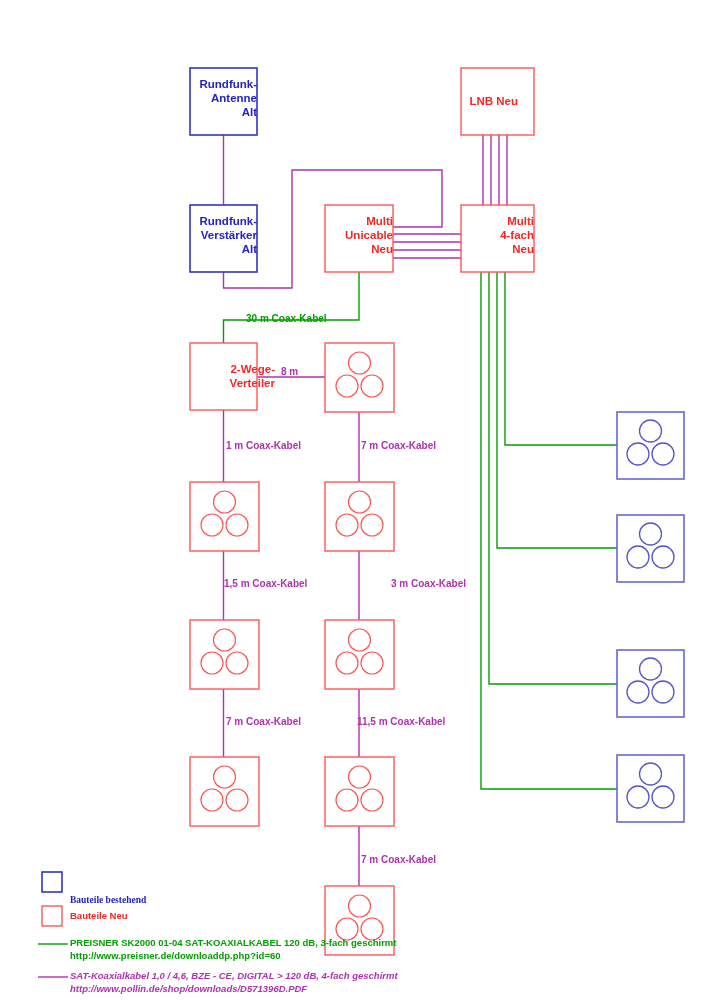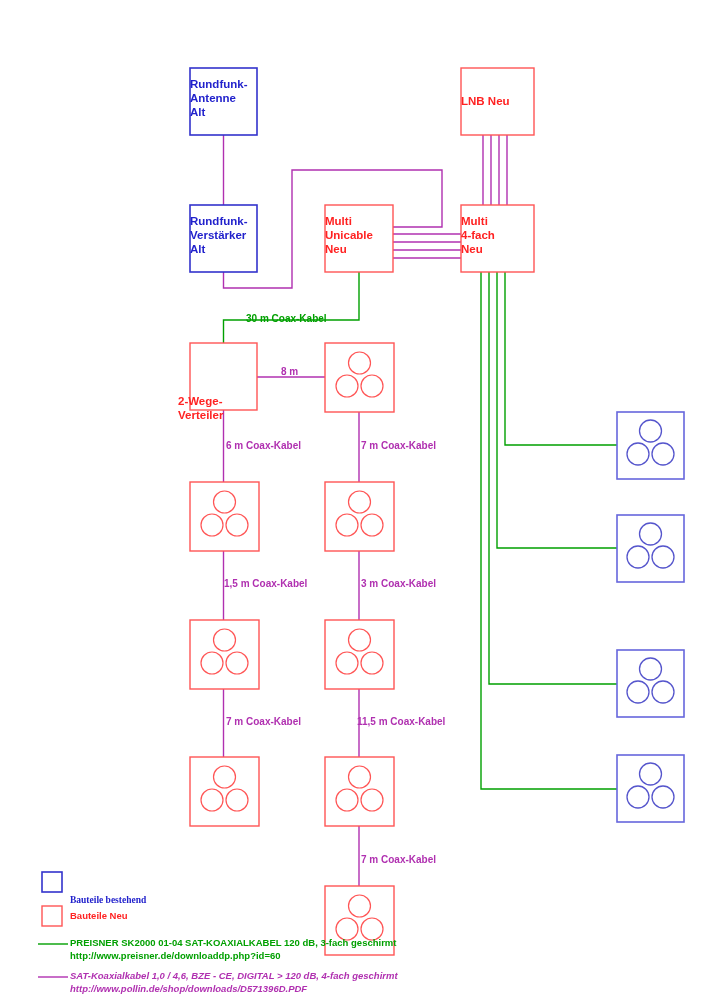--- a/index.html
+++ b/index.html
@@ -4,21 +4,21 @@
 <title>SAT Verkabelung Diagramm</title>
 <style>
   html,body{margin:0;padding:0;background:#ffffff;}
   body{
     font-family:"Liberation Sans","DejaVu Sans",sans-serif;
     width:720px;height:1000px;position:relative;overflow:hidden;
   }
   #diagram{position:absolute;left:0;top:0;width:720px;height:1000px;}
   .node-label{
     position:absolute;
-    text-align:left;
+    text-align:right;
     font-size:11.5px;
     line-height:14px;
     font-weight:bold;
     pointer-events:none;
     white-space:pre-line;
   }
   .blue-label{color:#2222cc;}
   .red-label{color:#ff2222;}
   .edge-label{
     position:absolute;
@@ -179,31 +179,31 @@
   <div class="node-label blue-label" style="left:190px;top:214px;width:67px;">Rundfunk-
 Verstärker
 Alt</div>
   <div class="node-label red-label" style="left:461px;top:94px;width:57px;">LNB Neu</div>
   <div class="node-label red-label" style="left:325px;top:214px;width:68px;">Multi
 Unicable
 Neu</div>
   <div class="node-label red-label" style="left:461px;top:214px;width:73px;">Multi
 4-fach
 Neu</div>
-  <div class="node-label red-label" style="left:178px;top:362px;width:67px;margin-top:32px;">2-Wege-
+  <div class="node-label red-label" style="left:208px;top:362px;width:67px;">2-Wege-
 Verteiler</div>
 </div>
 
 <div>
   <div class="edge-label edge-green" style="left:246px;top:313px;">30 m Coax-Kabel</div>
   <div class="edge-label edge-purple" style="left:281px;top:366px;">8 m</div>
-  <div class="edge-label edge-purple" style="left:226px;top:440px;">6 m Coax-Kabel</div>
+  <div class="edge-label edge-purple" style="left:226px;top:440px;">1 m Coax-Kabel</div>
   <div class="edge-label edge-purple" style="left:361px;top:440px;">7 m Coax-Kabel</div>
   <div class="edge-label edge-purple" style="left:224px;top:578px;">1,5 m Coax-Kabel</div>
-  <div class="edge-label edge-purple" style="left:361px;top:578px;">3 m Coax-Kabel</div>
+  <div class="edge-label edge-purple" style="left:361px;top:578px;padding-left:30px;">3 m Coax-Kabel</div>
   <div class="edge-label edge-purple" style="left:226px;top:716px;">7 m Coax-Kabel</div>
   <div class="edge-label edge-purple" style="left:357px;top:716px;">11,5 m Coax-Kabel</div>
   <div class="edge-label edge-purple" style="left:361px;top:854px;">7 m Coax-Kabel</div>
 </div>
 
 <div>
   <div class="legend-text lg-blue" style="left:70px;top:894px;font-family:Liberation Serif, serif;">Bauteile bestehend</div>
   <div class="legend-text lg-red" style="left:70px;top:910px;">Bauteile Neu</div>
 
   <div class="legend-text lg-green" style="left:70px;top:937px;">PREISNER SK2000 01-04 SAT-KOAXIALKABEL  120 dB, 3-fach geschirmt</div>

